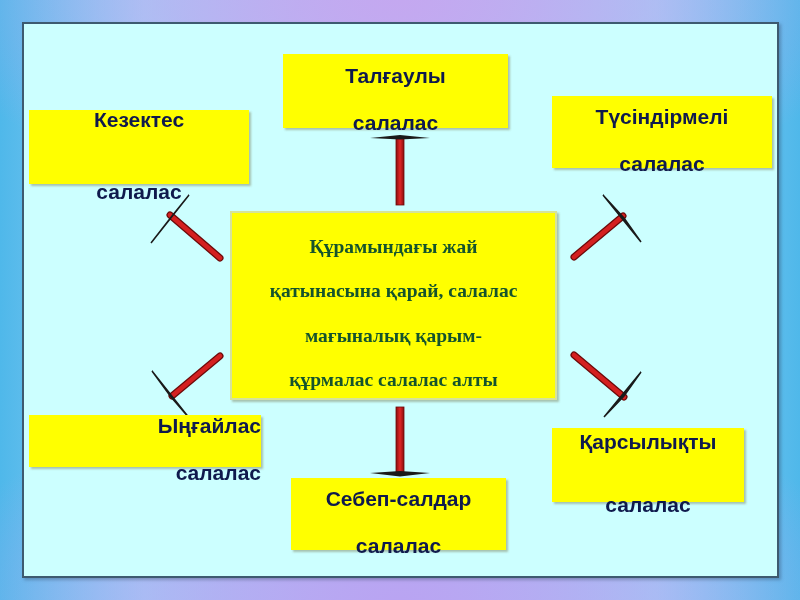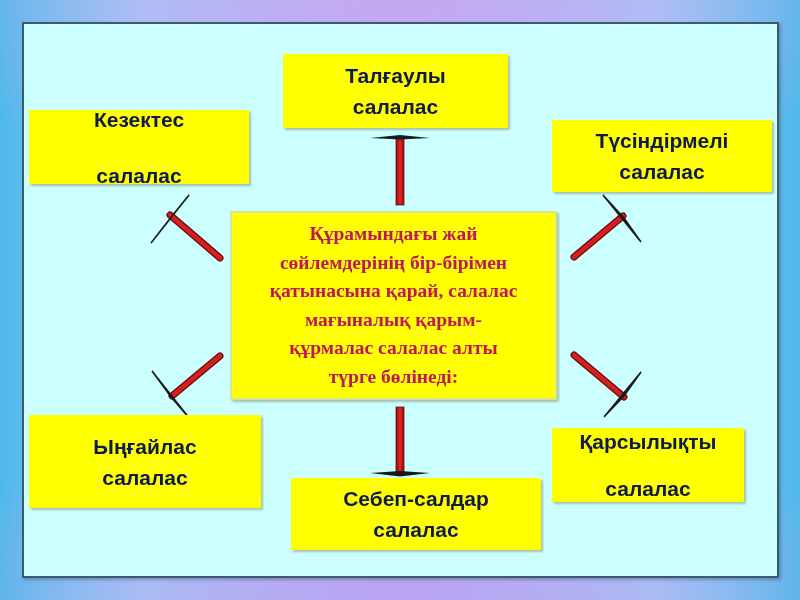--- a/index.html
+++ b/index.html
@@ -31,30 +31,31 @@
       box-shadow: 2px 2px 2px rgba(120,120,80,0.45);
     }
     .box .line {
       display: block;
       font-family: "Liberation Sans", sans-serif;
       font-weight: bold;
       font-size: 21px;
       line-height: 31px;
       color: #0f1a4d;
       white-space: nowrap;
+      margin-top: 16px;
     }
     .center-box {
       background: #ffff00;
       border: 2px solid #d6e39a;
     }
     .center-box .line {
       font-family: "Liberation Serif", serif;
       font-size: 19.5px;
       line-height: 28.5px;
-      color: #be185d;
+      color: #14532d;
     }
     svg.connectors {
       position: absolute;
       left: 0; top: 0;
       width: 800px; height: 600px;
       pointer-events: none;
     }
   </style>
 </head>
 <body>
@@ -108,40 +109,38 @@
 <div class="box" style="left:283px; top:54px; width:225px; height:74px;">
   <span class="line">Талғаулы</span>
   <span class="line">салалас</span>
 </div>
 
 <div class="box" style="left:29px; top:110px; width:220px; height:74px;gap:25px;">
   <span class="line">Кезектес</span>
   <span class="line">салалас</span>
 </div>
 
-<div class="box" style="left:552px; top:120px; width:220px; height:72px;">
+<div class="box" style="left:552px; top:96px; width:220px; height:72px;">
   <span class="line">Түсіндірмелі</span>
   <span class="line">салалас</span>
 </div>
 
 <div class="box center-box" style="left:230px; top:211px; width:327px; height:189px;">
   <span class="line">Құрамындағы жай</span>
-  <span class="line">сөйлемдерінің бір-бірімен</span>
   <span class="line">қатынасына қарай, салалас</span>
   <span class="line">мағыналық қарым-</span>
   <span class="line">құрмалас салалас алты</span>
-  <span class="line">түрге бөлінеді:</span>
 </div>
 
-<div class="box" style="left:29px; top:415px; width:232px; height:93px;">
+<div class="box" style="left:29px; top:415px; width:232px; height:52px;align-items:flex-end;">
   <span class="line">Ыңғайлас</span>
   <span class="line">салалас</span>
 </div>
 
-<div class="box" style="left:291px; top:478px; width:250px; height:72px;">
+<div class="box" style="left:291px; top:478px; width:215px; height:72px;">
   <span class="line">Себеп-салдар</span>
   <span class="line">салалас</span>
 </div>
 
 <div class="box" style="left:552px; top:428px; width:192px; height:74px;gap:16px;">
   <span class="line">Қарсылықты</span>
   <span class="line">салалас</span>
 </div>
 
 </body></html>

